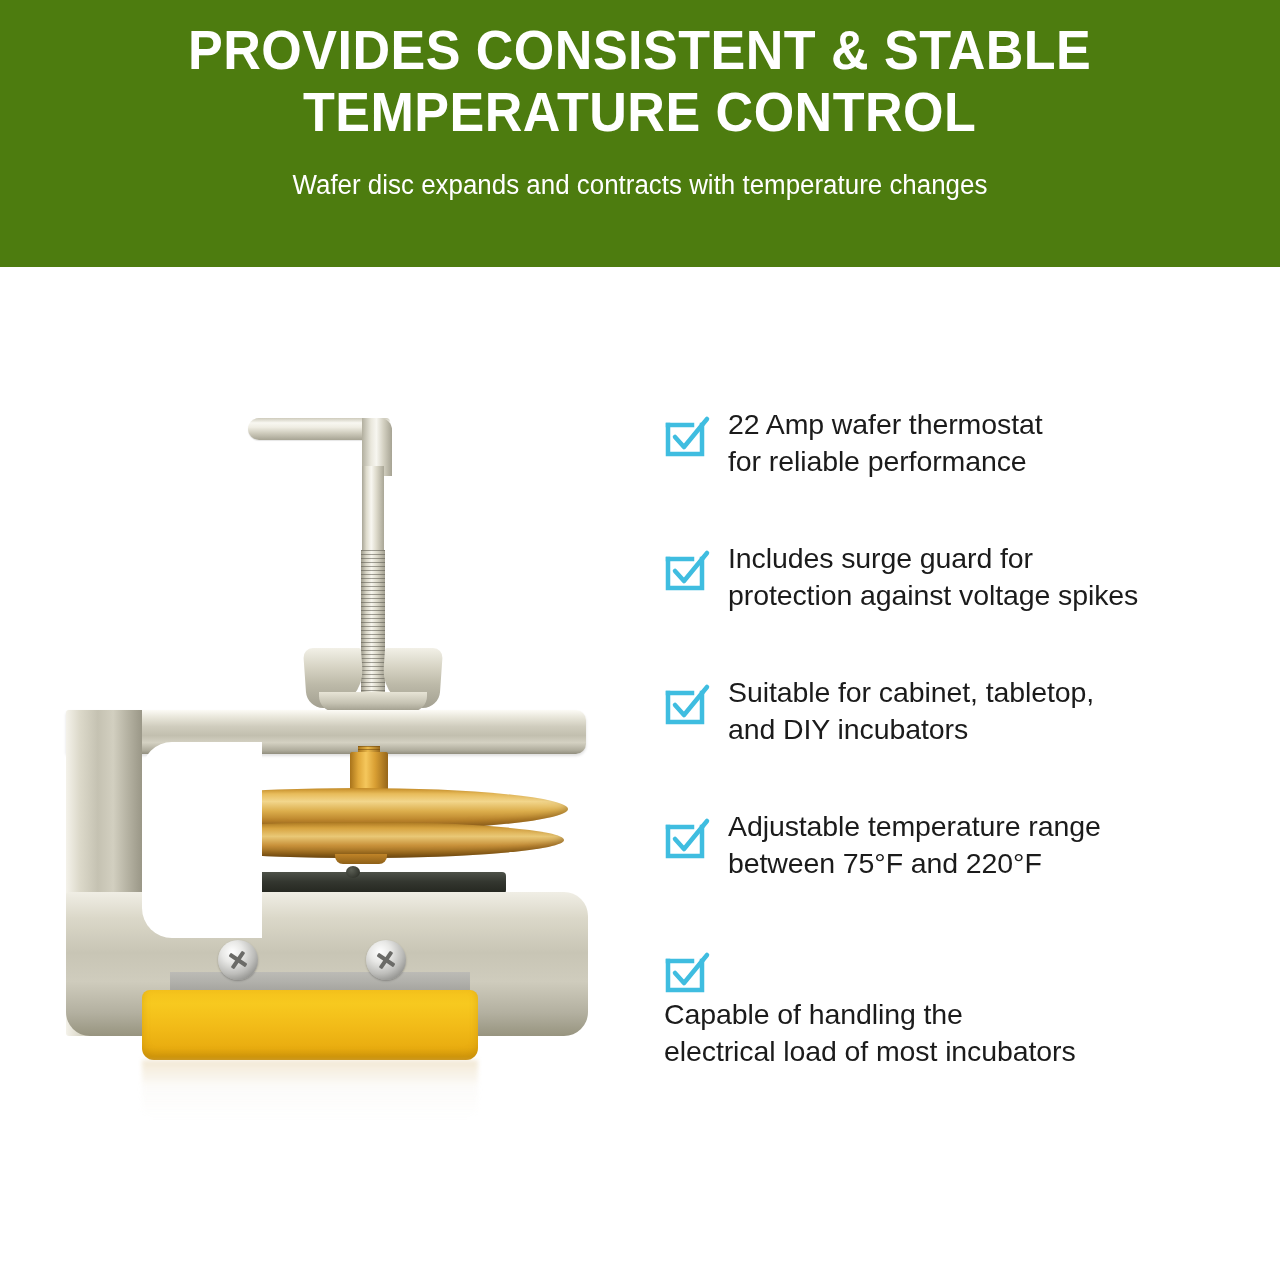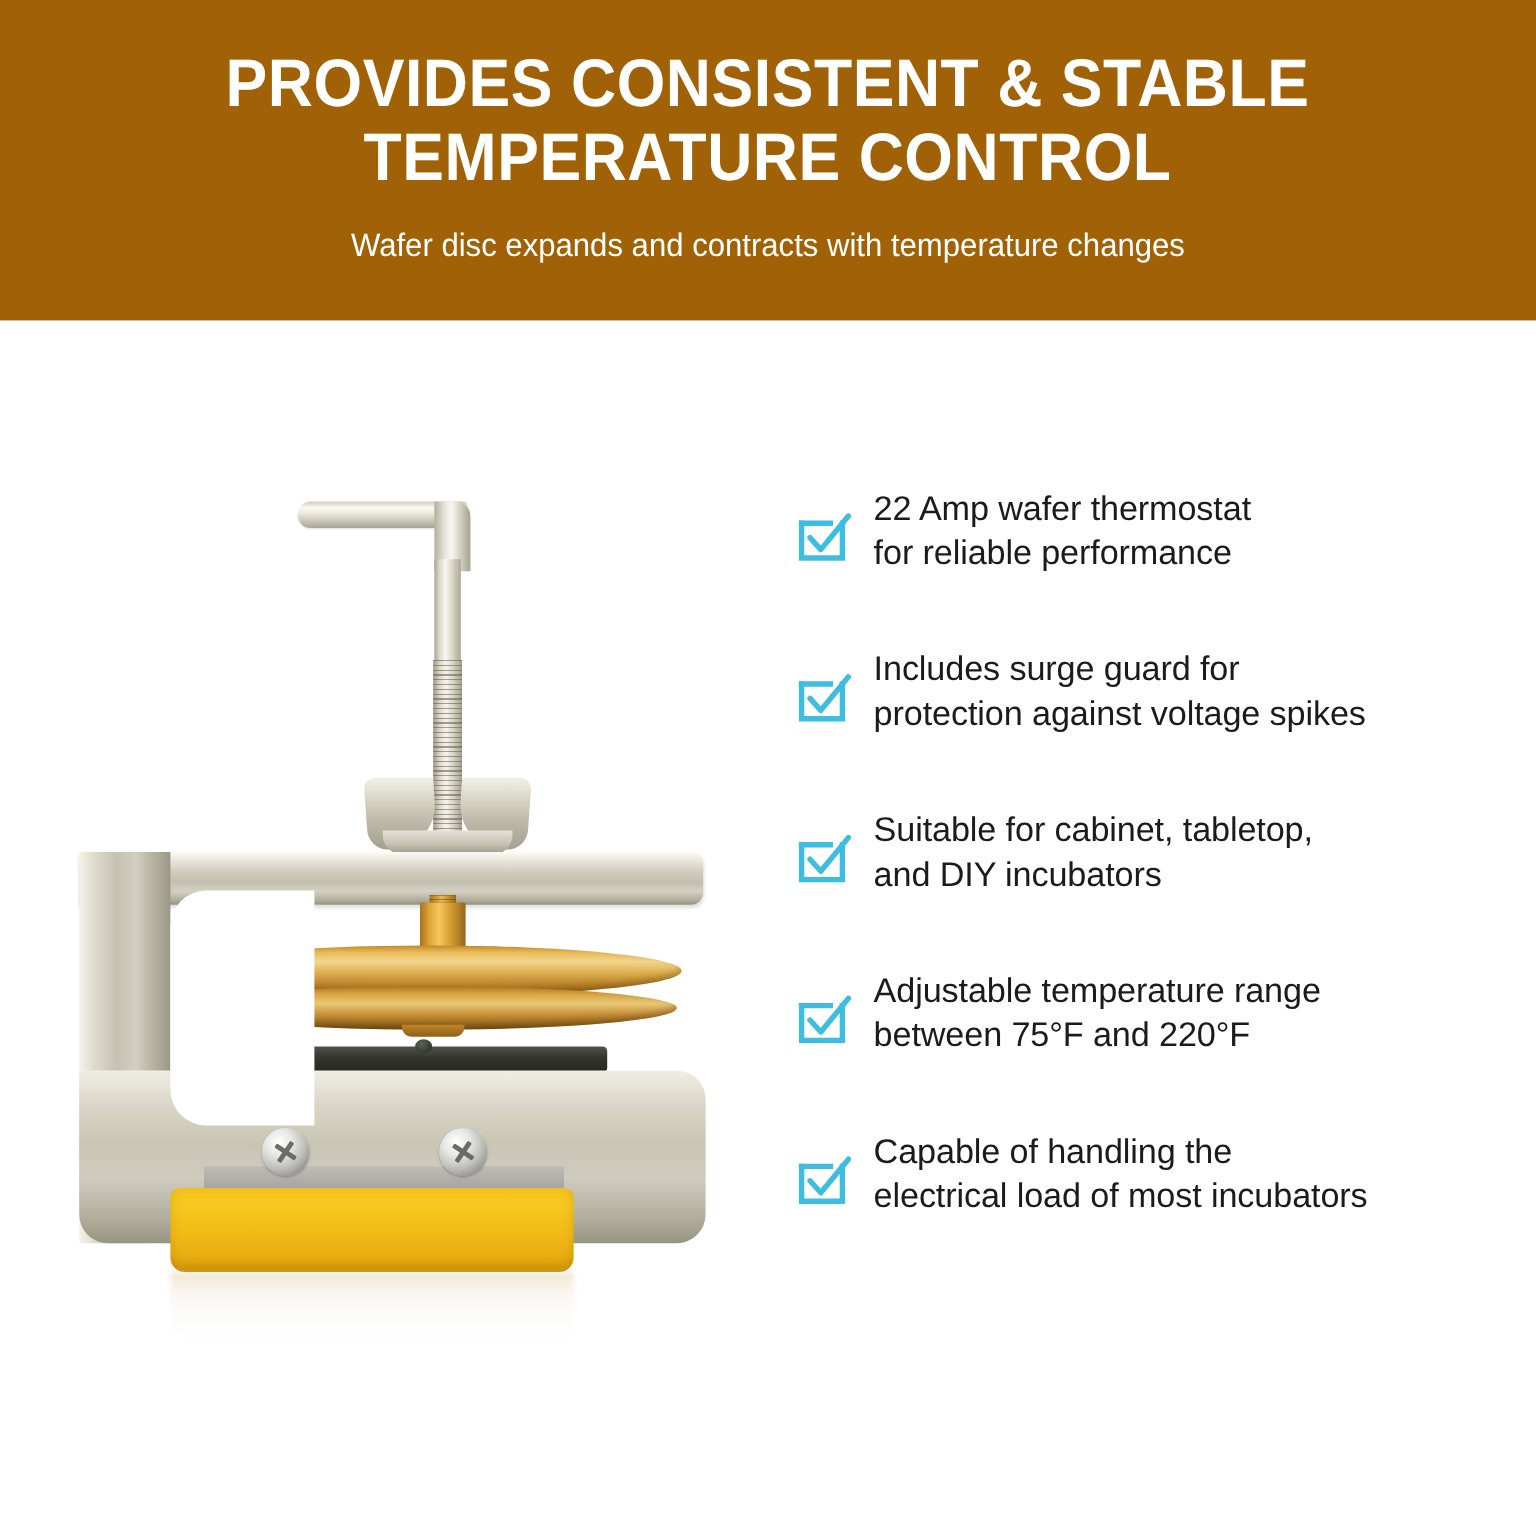--- a/index.html
+++ b/index.html
@@ -7,24 +7,24 @@
     width:1280px;height:1280px;
     background:#ffffff;
     font-family:"Liberation Sans", sans-serif;
     overflow:hidden;
     position:relative;
   }
 
   
   .header{
     position:absolute;left:0;top:0;width:1280px;height:267px;
-    background:#a16207;
+    background:#4d7c0f;
     box-sizing:border-box;
     display:flex;flex-direction:column;align-items:center;justify-content:flex-start;
-    padding-top:38px;
+    padding-top:19px;
   }
   .header-title{
     color:#ffffff;
     font-family:"Liberation Sans Narrow","Liberation Sans",sans-serif;
     font-weight:bold;
     font-size:56px;
     line-height:62px;
     letter-spacing:0.5px;
     text-align:center;
     text-transform:uppercase;
@@ -220,24 +220,24 @@
       rgba(225,200,150,.40) 0%, rgba(240,235,225,.18) 45%, rgba(255,255,255,0) 100%);
     border-radius:0 0 14px 14px;
     filter:blur(2px);
   }
 
   
   .features{
     position:absolute;left:664px;top:404px;width:580px;
   }
   .feature{
-    display:flex;align-items:center;
+    display:flex;align-items:flex-start;
     margin-bottom:58px;
   }
-  .feature:last-child{margin-bottom:0;}
+  .feature:last-child{margin-bottom:0;flex-direction:column;}
   .check-icon{
     flex:0 0 auto;
     width:42px;height:42px;
     margin-top:12px;margin-right:22px;
     position:relative;
   }
   .check-icon svg{display:block;width:42px;height:42px;overflow:visible;}
   .feature-text{
     font-family:"Liberation Sans",sans-serif;
     font-size:28.5px;

